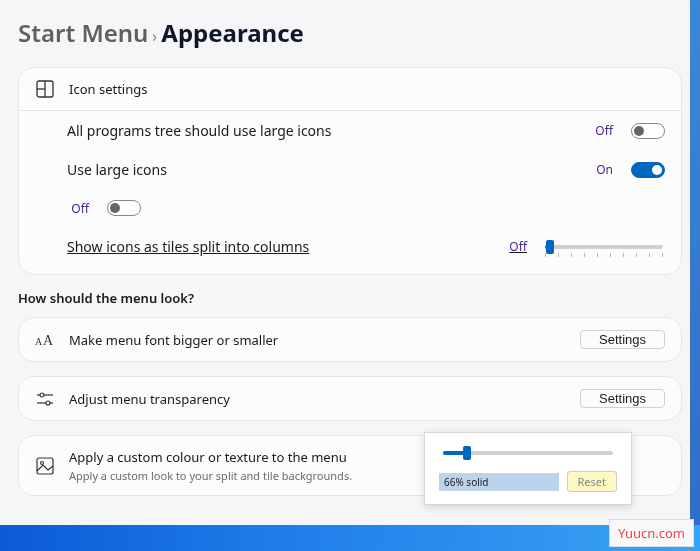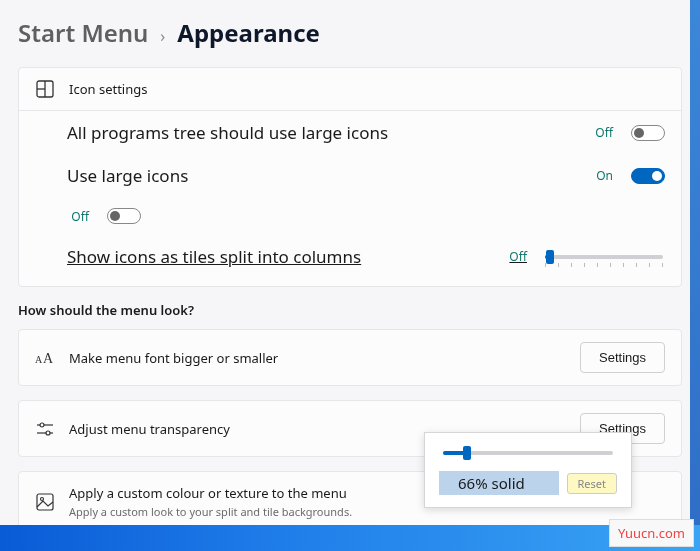--- a/index.html
+++ b/index.html
@@ -11,58 +11,58 @@
     overflow: hidden;
     position: relative;
     color: #1a1a1a;
   }
   .content {
     padding: 16px 18px 0 18px;
   }
   .breadcrumb {
     display: flex;
     align-items: baseline;
-    gap: 12px;
+    gap: 4px;
     margin-bottom: 18px;
   }
   .bc-parent { font-size: 24px; font-weight: 600; color: #5f5f5f; }
   .bc-sep { font-size: 16px; color: #888; }
   .bc-current { font-size: 24px; font-weight: 700; color: #0f172a; }
   .section-title {
     font-size: 13px;
     font-weight: 600;
     margin: 8px 0 10px 0;
     color: #1a1a1a;
   }
   .card {
     background: #fcfcfd;
     border: 1px solid #e6e6e8;
-    border-radius: 4px;
+    border-radius: 16px;
     margin-bottom: 14px;
   }
   .card-header {
     display: flex;
     align-items: center;
     padding: 12px 16px;
     gap: 14px;
   }
   .card-header.border-b { border-bottom: 1px solid #e6e6e8; }
   .icon-slot { width: 20px; display:flex; justify-content:center; color:#333; }
   .card-title { font-size: 13px; flex: 1; }
   .card-sub { font-size: 11px; color: #6b6b6b; margin-top: 2px; }
   .settings-rows { padding: 0; }
   .row {
     display: flex;
     align-items: center;
     padding: 10px 16px 10px 48px;
     gap: 12px;
     min-height: 38px;
   }
-  .row-label { flex: 1; font-size: 17px; }
-  .state { font-size: 12px; color: #0f766e; margin-right: 6px; min-width: 22px; text-align: right; }
+  .row-label { flex: 1; font-size: 14px; }
+  .state { font-size: 12px; color: #4c1d95; margin-right: 6px; min-width: 22px; text-align: right; }
   .toggle {
     width: 34px; height: 16px; border-radius: 10px;
     background: #fff; border: 1px solid #888;
     position: relative; cursor: pointer;
   }
   .toggle::after {
     content: ""; position: absolute; width: 10px; height: 10px;
     border-radius: 50%; background: #666; top: 2px; left: 2px;
   }
   .toggle.on { background: #0067c0; border-color: #0067c0; }
@@ -81,38 +81,38 @@
     background: #0067c0; border-radius: 2px;
     transform: translateX(-50%);
   }
   .slider .ticks {
     position: absolute; left: 0; right: 0; top: 8px;
     display: flex; justify-content: space-between;
   }
   .slider .ticks span { width:1px;height:4px;background:#bbb;display:block; }
   .btn {
     background: #fcfcfd; border: 1px solid #d0d0d4;
-    border-radius: 4px; padding: 7px 18px;
+    border-radius: 4px; padding: 1px 18px;
     font-size: 13px; cursor: pointer;
     color: #1a1a1a;
   }
   .popup {
     position: absolute;
     left: 424px; top: 432px;
     width: 208px;
     background: #fff;
     border: 1px solid #d6d6d8;
     box-shadow: 0 2px 8px rgba(0,0,0,0.15);
     padding: 14px 14px 12px 14px;
   }
   .popup .slider { width: 170px; margin: 4px 0 16px 4px; }
   .popup-bottom { display: flex; align-items: center; gap: 8px; }
   .popup-value {
-    flex: 1; background: #bcd3ec; font-size: 15px;
-    padding: 2px 19px;
+    flex: 1; background: #bcd3ec; font-size: 10px;
+    padding: 2px 5px;
   }
   .popup-btn {
     border: 1px solid #ccc; border-radius: 3px;
     padding: 2px 10px; font-size: 11px; color: #888;
     background: #fef9c3;
   }
   .watermark {
     position: absolute; right: 6px; bottom: 4px;
     font-size: 13px; color: #ef4444;
     background: #f8f8f8; padding: 4px 8px;

